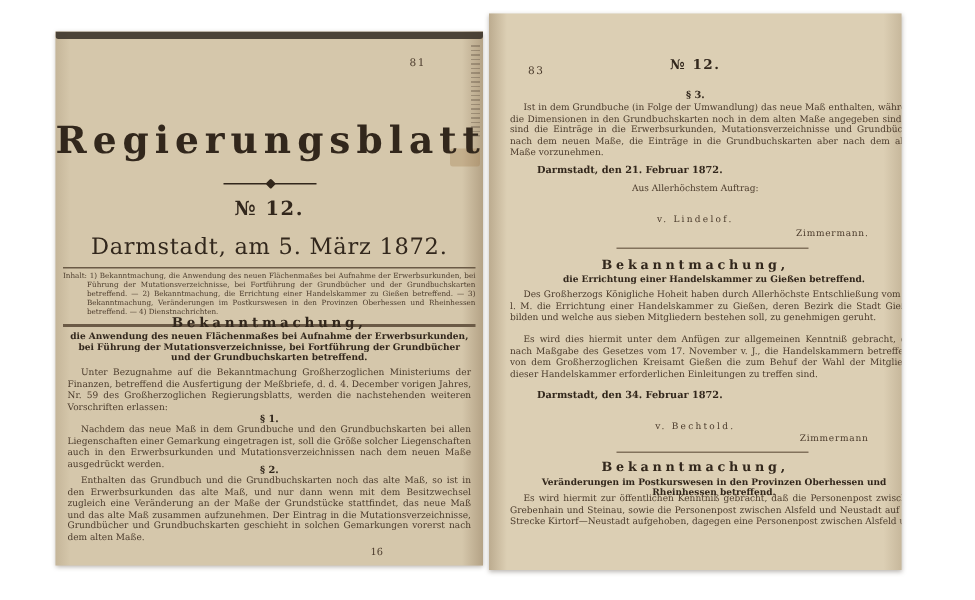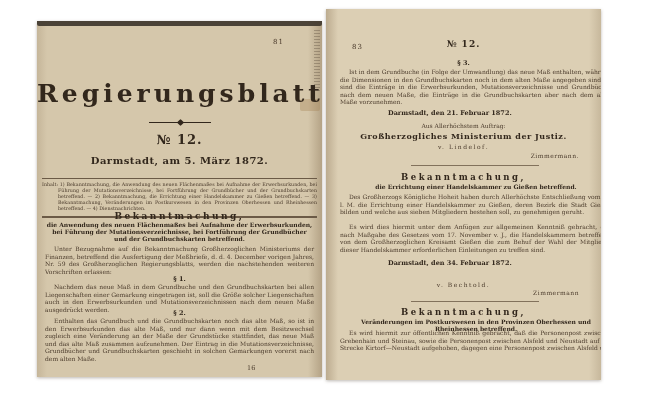--- a/index.html
+++ b/index.html
@@ -34,29 +34,29 @@
   .stain{position:absolute;right:2px;top:78px;width:20px;height:12px;background:rgba(158,118,70,.30);border-radius:2px;}
 
   .abs{position:absolute;}
   .ctr{text-align:center;}
   .jst{text-align:justify;text-indent:9px;}
 
   .pageno{font-size:7px;letter-spacing:1px;color:var(--ink);}
   .kicker{font-size:10px;font-weight:bold;letter-spacing:1.5px;color:var(--ink-dark);}
   .masthead{font-size:25px;font-weight:bold;letter-spacing:4px;color:var(--ink-dark);}
   .issue{font-size:13px;font-weight:bold;letter-spacing:1px;color:var(--ink-dark);}
-  .dateline-main{font-size:10px;font-weight:bold;letter-spacing:.5px;color:var(--ink-dark);}
+  .dateline-main{font-size:15px;font-weight:normal;letter-spacing:.5px;color:var(--ink-dark);}
   .inhalt{font-size:4.8px;line-height:6.2px;text-align:justify;color:var(--ink);
     border-top:1px solid var(--rule);border-bottom:2px solid var(--rule);
     padding:2.5px 0 3px 0;padding-left:16px;text-indent:-16px;}
   .ann-title{font-size:9px;font-weight:bold;letter-spacing:2.5px;color:var(--ink-dark);}
   .ann-sub{font-size:6px;line-height:7.2px;font-weight:bold;color:var(--ink-dark);}
   .body-par{font-size:6px;line-height:7.5px;color:var(--ink);}
   .sec-head{font-size:6.5px;font-weight:bold;color:var(--ink-dark);}
-  .date-line{font-size:6.5px;font-weight:bold;color:var(--ink-dark);margin-left:30px;}
+  .date-line{font-size:6.5px;font-weight:bold;color:var(--ink-dark);}
   .auftrag{font-size:6px;color:var(--ink);}
   .ministry{font-size:8px;font-weight:bold;letter-spacing:.5px;color:var(--ink-dark);}
   .signer{font-size:6px;letter-spacing:1.5px;color:var(--ink);}
   .countersigner{font-size:6px;letter-spacing:.5px;color:var(--ink);text-align:right;}
   .sigmark{font-size:6.5px;color:var(--ink);}
   .hrule{height:1px;background:var(--rule);opacity:.8;}
   .ornament{position:absolute;height:1px;background:var(--ink-dark);}
   .ornament .gem{position:absolute;left:50%;top:-2px;width:5px;height:5px;margin-left:-2.5px;
     background:var(--ink-dark);transform:rotate(45deg);border-radius:1px;}
 </style>
@@ -109,21 +109,20 @@
     <div class="abs ctr issue" style="left:0;width:100%;top:30px;font-size:9px;">№ 12.</div>
 
     <div class="abs ctr sec-head" style="left:0;width:100%;top:50px;">§ 3.</div>
 
     <div class="abs jst body-par" style="left:14px;width:272px;top:59px;">Ist in dem Grundbuche (in Folge der Umwandlung) das neue Maß enthalten, während die Dimensionen in den Grundbuchskarten noch in dem alten Maße angegeben sind, so sind die Einträge in die Erwerbsurkunden, Mutationsverzeichnisse und Grundbücher nach dem neuen Maße, die Einträge in die Grundbuchskarten aber nach dem alten Maße vorzunehmen.</div>
 
     <div class="abs date-line" style="left:32px;top:100px;">Darmstadt, den 21. Februar 1872.</div>
 
     <div class="abs ctr auftrag" style="left:0;width:100%;top:113px;">Aus Allerhöchstem Auftrag:</div>
 
-    <div class="abs ctr ministry" style="left:0;width:100%;top:122px;">Großherzogliches Ministerium der Justiz.</div>
 
     <div class="abs ctr signer" style="left:0;width:100%;top:134px;">v. Lindelof.</div>
 
     <div class="abs countersigner" style="right:22px;top:143px;">Zimmermann.</div>
 
     <div class="abs hrule" style="left:85px;width:128px;top:156px;"></div>
 
     <div class="abs ctr ann-title" style="left:0;width:100%;top:163px;font-size:8.5px;">Bekanntmachung,</div>
 
     <div class="abs ctr ann-sub" style="left:14px;width:272px;top:174px;">die Errichtung einer Handelskammer zu Gießen betreffend.</div>

